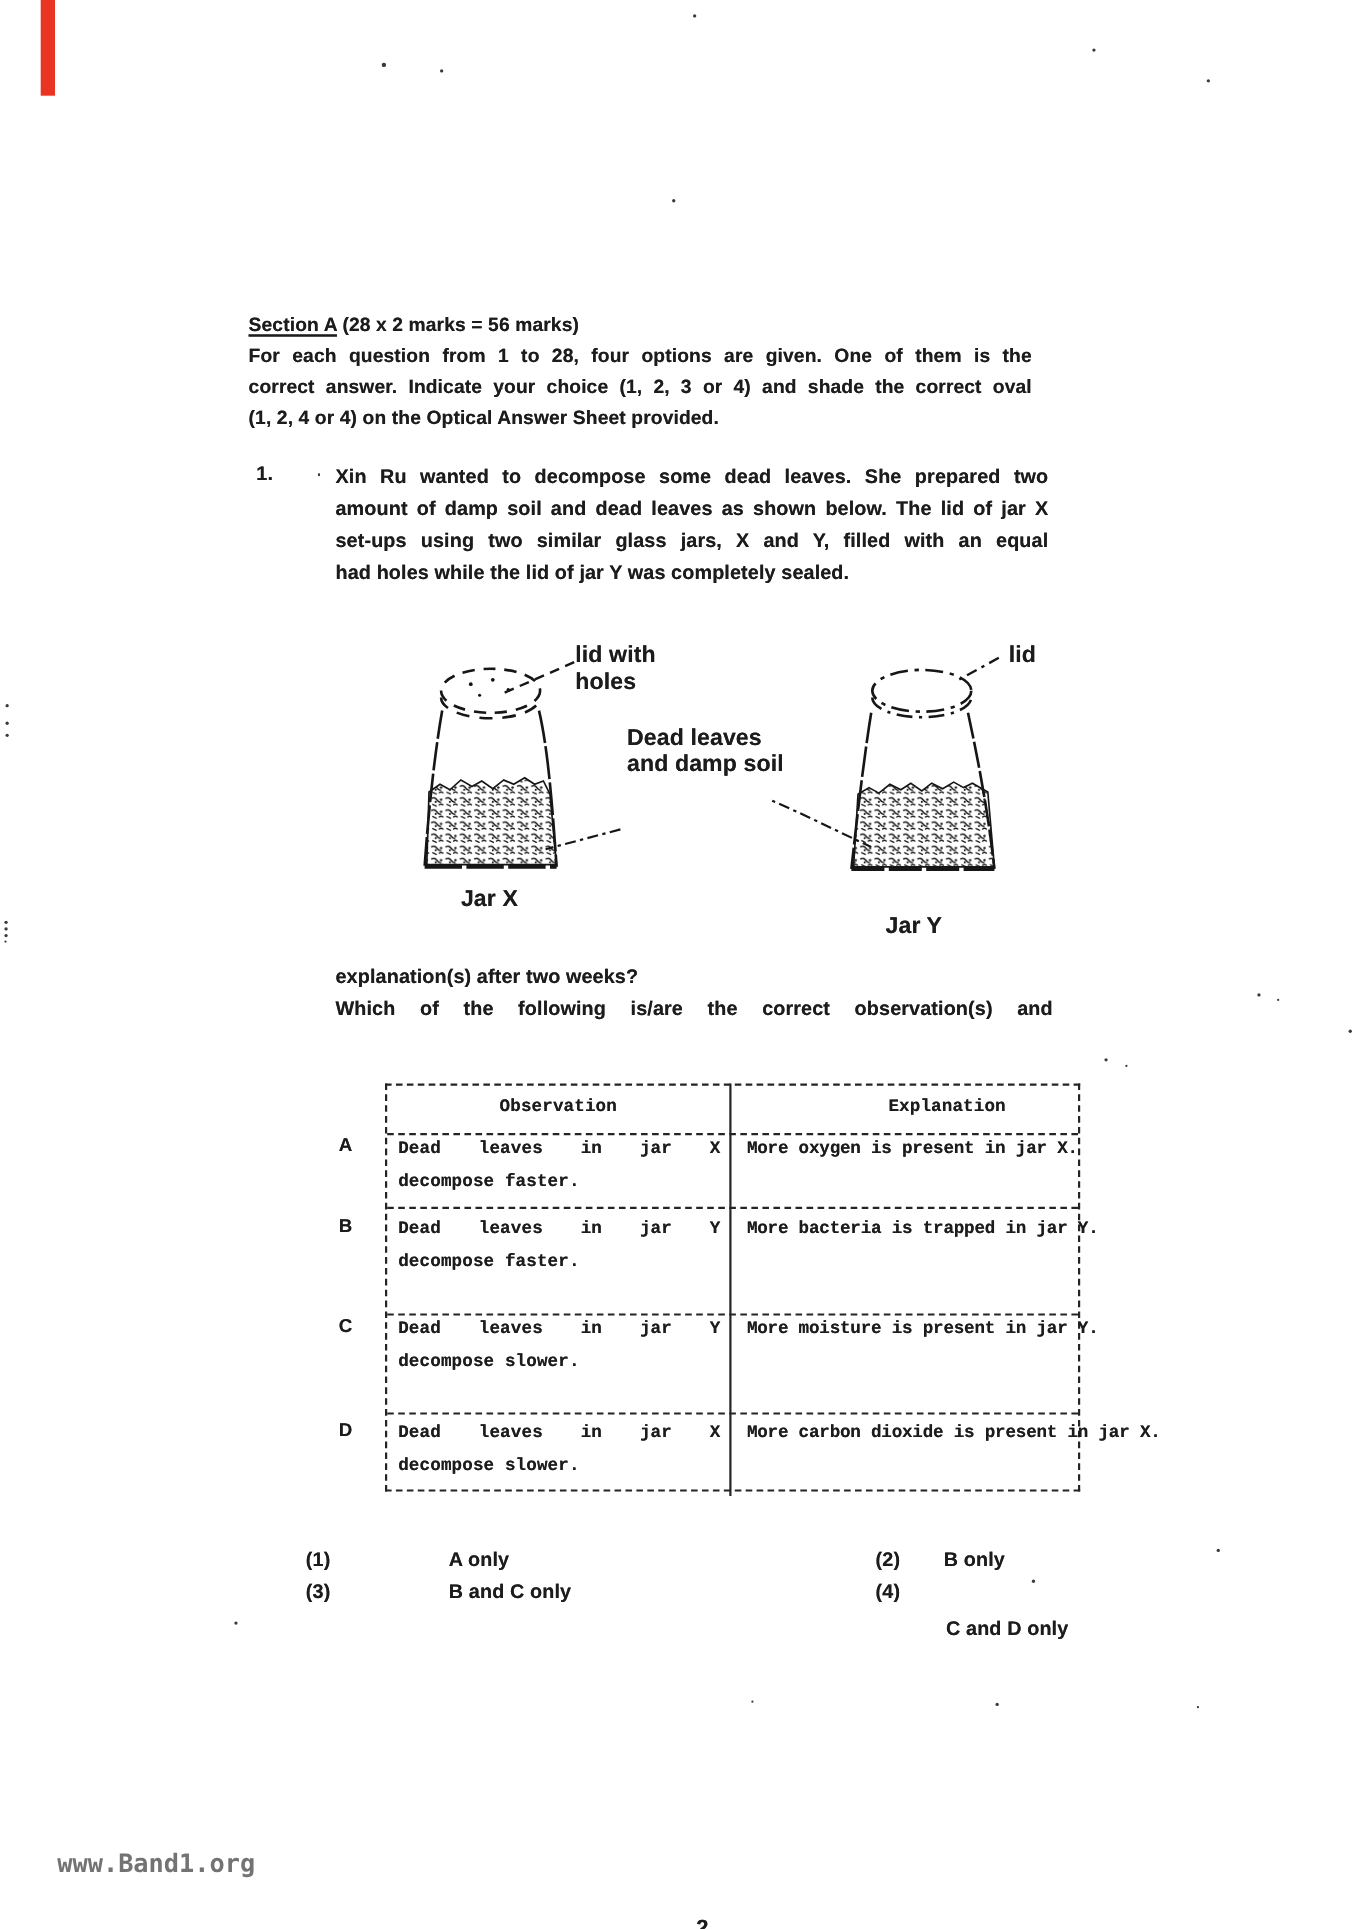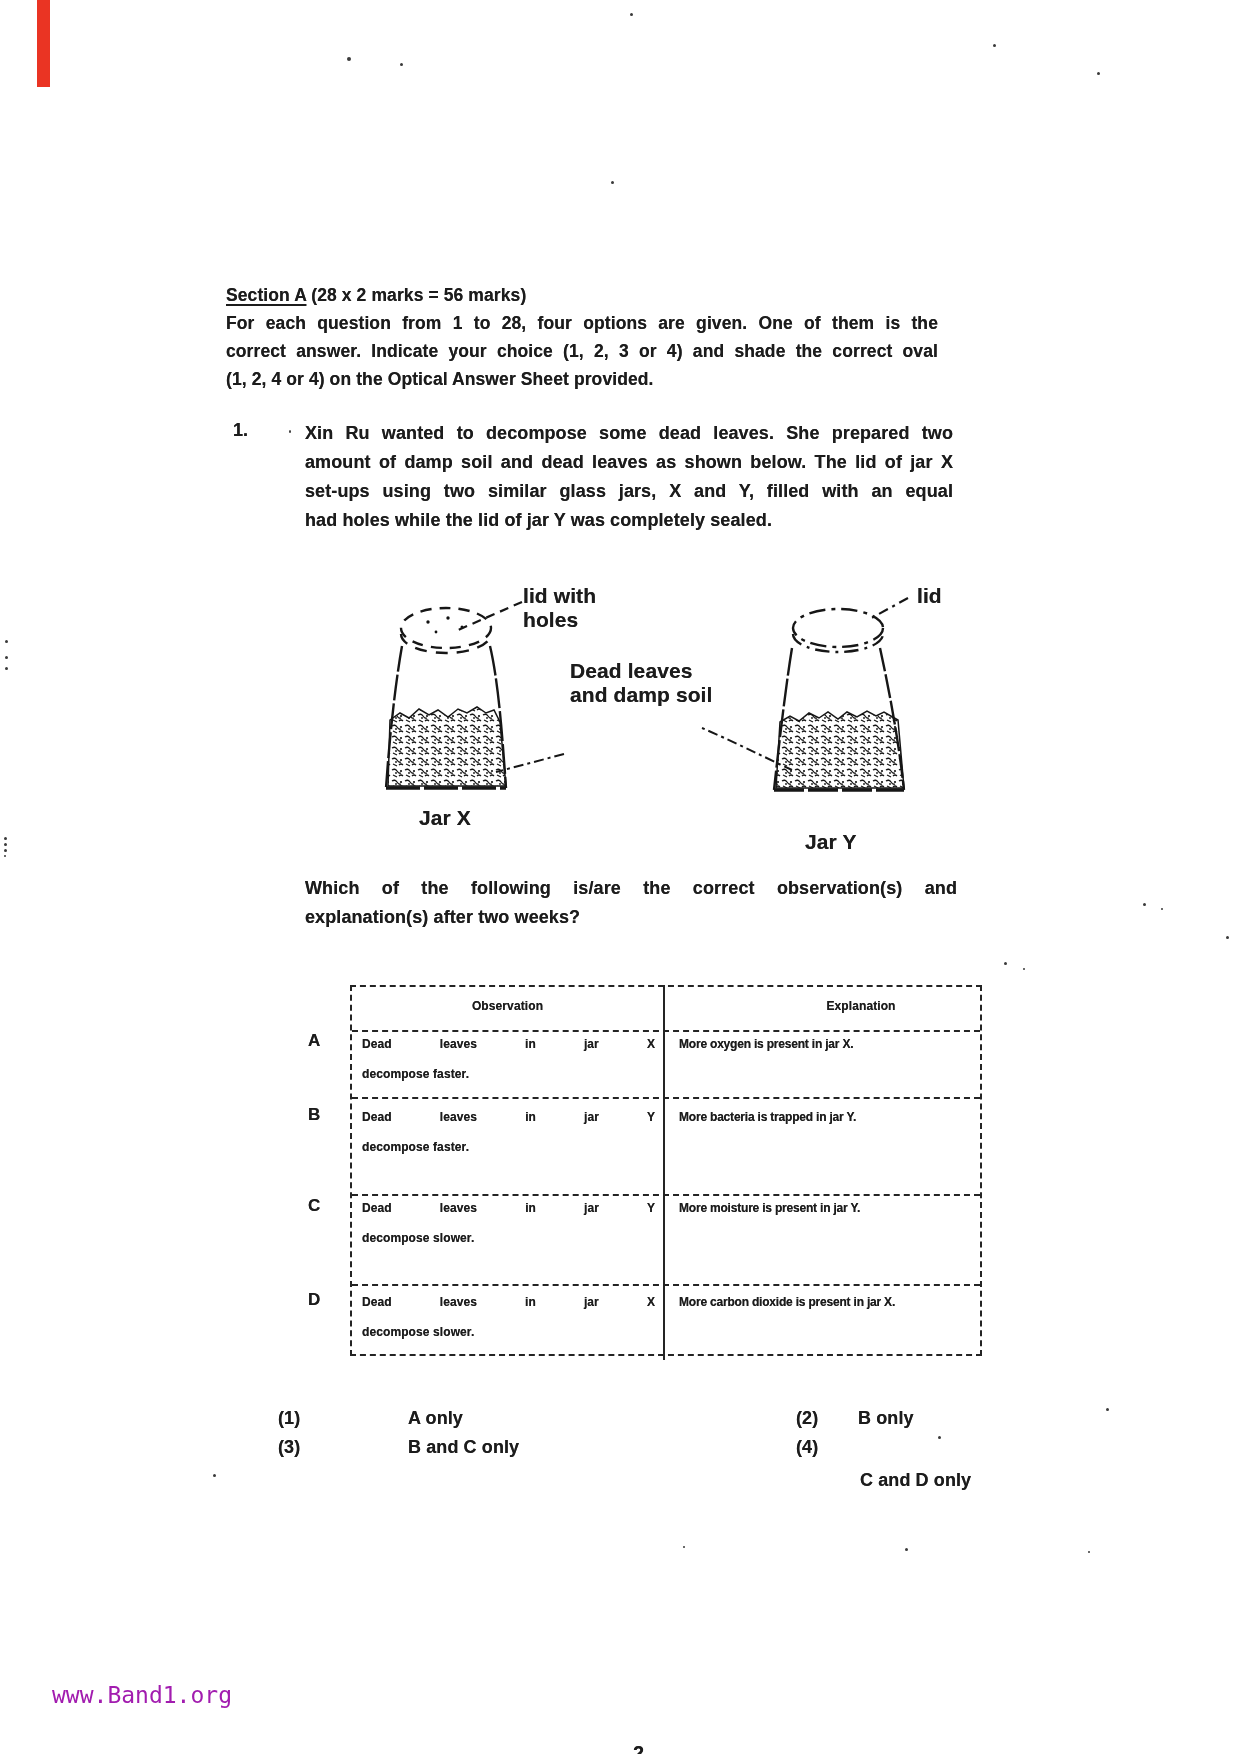--- a/index.html
+++ b/index.html
@@ -12,27 +12,27 @@
   .scan{font-weight:bold;color:#1c1c1c;text-shadow:0 0 0.5px rgba(25,25,25,.75);letter-spacing:.1px;}
   .just{text-align:justify;text-align-last:justify;}
   .hdr{font-size:17.5px;line-height:28px;width:712px;}
   .qline{font-size:18px;line-height:29px;width:648px;}
   .dlabel{font-size:21px;}
   .u{text-decoration:underline;text-decoration-thickness:2px;text-underline-offset:3px;}
   
   .tbl{left:350px;top:985px;width:628px;height:367px;border:2px dashed #242424;}
   .tbl .vdiv{position:absolute;left:311px;top:-2px;height:375px;border-left:2px solid #242424;}
   .tbl .hline{position:absolute;left:0;width:100%;border-top:2px dashed #242424;}
-  .cell{position:absolute;font-size:12px;line-height:20px;}
+  .cell{position:absolute;font-size:16px;line-height:20px;font-family:Liberation Mono, monospace;}
   .obs{left:10px;width:293px;}
   .expl{left:327px;width:300px;white-space:nowrap;letter-spacing:-.2px;}
   .rowlabel{font-size:17px;}
   .opt{font-size:18px;}
   .speck{position:absolute;background:#3a3a3a;border-radius:50%;}
-  .footer{font-family:"DejaVu Sans Mono","Liberation Mono",monospace;font-size:23px;color:#a21caf;}
+  .footer{font-family:"DejaVu Sans Mono","Liberation Mono",monospace;font-size:23px;color:#737373;font-weight:bold;}
   .redbar{left:37px;top:0;width:13px;height:87px;background:#ea3423;}
 </style>
 </head>
 <body>
 
 <div class="abs redbar"></div>
 
 <div class="abs scan hdr" style="left:226px;top:281px;">
   <div><span class="u">Section A</span><span> (28 x 2 marks = 56 marks)</span></div>
   <div class="just">For each question from 1 to 28, four options are given. One of them is the</div>
@@ -92,22 +92,22 @@
 </div>
 <div class="abs scan dlabel" style="left:917px;top:584px;">lid</div>
 <div class="abs scan dlabel" style="left:570px;top:659px;">
   <div>Dead leaves</div>
   <div>and damp soil</div>
 </div>
 <div class="abs scan dlabel" style="left:419px;top:806px;">Jar X</div>
 <div class="abs scan dlabel" style="left:805px;top:830px;">Jar Y</div>
 
 <div class="abs scan" style="left:305px;top:874px;">
+  <div class="qline">explanation(s) after two weeks?</div>
   <div class="qline just" style="width:652px;">Which of the following is/are the correct observation(s) and</div>
-  <div class="qline">explanation(s) after two weeks?</div>
 </div>
 
 <div class="abs scan rowlabel" style="left:308px;top:1031px;">A</div>
 <div class="abs scan rowlabel" style="left:308px;top:1105px;">B</div>
 <div class="abs scan rowlabel" style="left:308px;top:1196px;">C</div>
 <div class="abs scan rowlabel" style="left:308px;top:1290px;">D</div>
 
 <div class="abs tbl">
   <div class="vdiv"></div>
   <div class="hline" style="top:43px;"></div>

